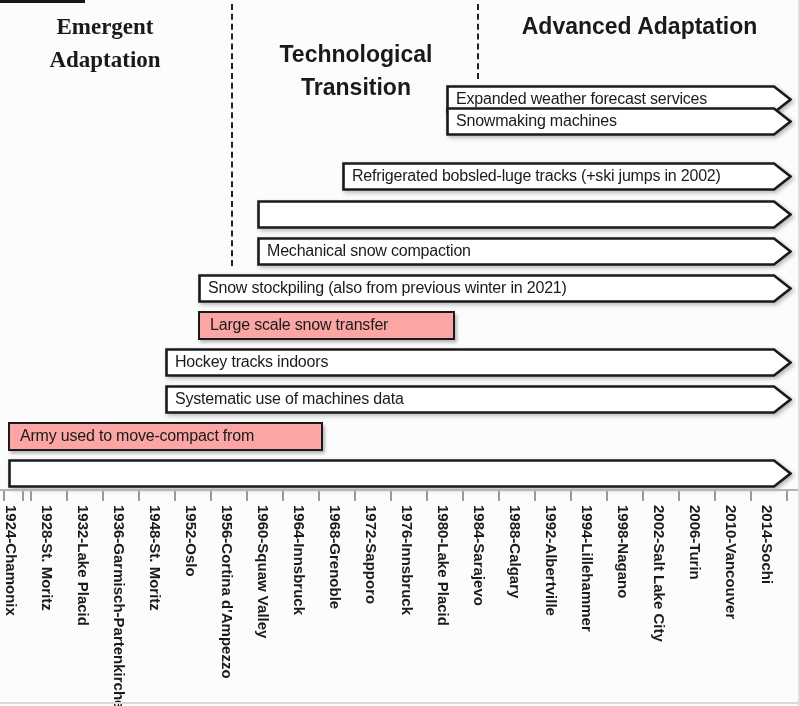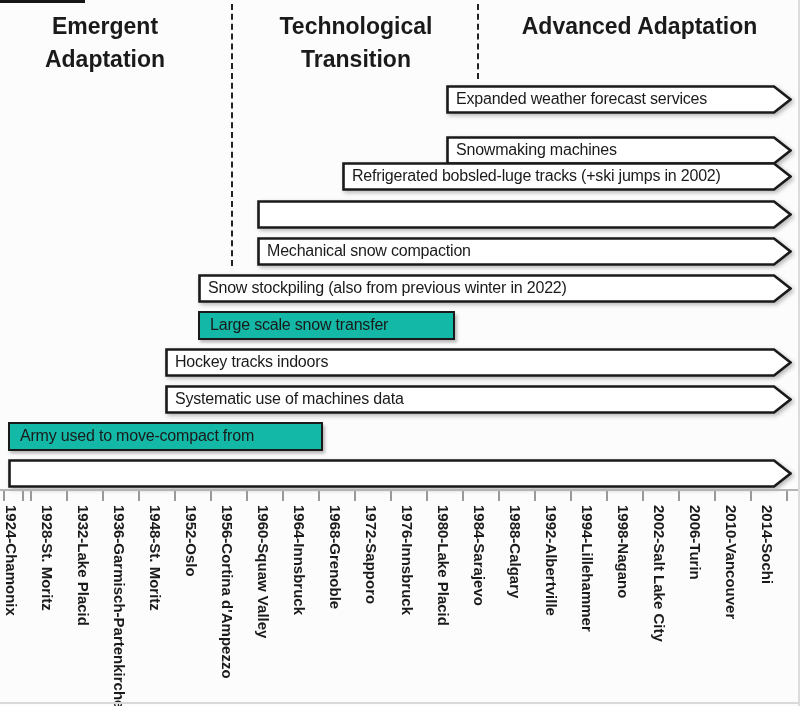--- a/index.html
+++ b/index.html
@@ -9,37 +9,37 @@
     font-family:"Liberation Sans",sans-serif;
     color:#1a1a1a;
     border-right:2px solid #dcdcdc;
     box-sizing:border-box;
   }
   .frame-bottom{position:absolute;left:0;top:702px;width:800px;height:2px;background:#d9d9d9;}
   .artifact-top{position:absolute;left:0;top:0;width:85px;height:3px;background:#161616;}
 
   
   .phase{position:absolute;top:10px;text-align:center;font-size:23px;font-weight:600;line-height:1.45;}
-  .phase1{left:0;width:210px;}
-  .phase2{left:233px;width:246px;}
+  .phase1{left:0;width:210px;font-family:Liberation Serif, serif;}
+  .phase2{left:233px;width:246px;margin-top:28px;}
   .phase3{left:479px;width:321px;}
 
   .dashline{position:absolute;width:0;border-left:2.5px dashed #222;}
   .dash1{left:231px;top:4px;height:262px;}
   .dash2{left:477px;top:4px;height:75px;}
 
   
   .bar{position:absolute;height:29px;}
   .bar .arrow-svg{position:absolute;left:0;top:0;filter:drop-shadow(2px 2.5px 2px rgba(0,0,0,0.28));}
   .bar .bar-label{
     position:absolute;left:10px;top:0;height:29px;line-height:28px;
     font-size:16px;font-weight:normal;white-space:nowrap;letter-spacing:-0.2px;
   }
   .bar.rect{
-    background:#14b8a6;border:2.6px solid #1a1a1a;box-sizing:border-box;
+    background:#fca5a5;border:2.6px solid #1a1a1a;box-sizing:border-box;
     box-shadow:2px 2.5px 3px rgba(0,0,0,0.28);
   }
   .bar.rect .bar-label{top:-2px;}
 
   
   .axis-line{position:absolute;left:0;top:489px;width:800px;height:2px;background:#b5b5b5;}
   .axis-ticks{
     position:absolute;left:0;top:491px;width:800px;height:10px;
     background:repeating-linear-gradient(90deg,#9a9a9a 0,#9a9a9a 1.6px,transparent 1.6px,transparent 36px);
     background-position:30px 0;
@@ -64,21 +64,21 @@
 <div class="dashline dash1"></div>
 <div class="dashline dash2"></div>
 
 <div class="bar" style="left:446px;top:85px;width:346px">
   <svg class="arrow-svg" width="346" height="29">
     <polygon points="1.5,1.5 328,1.5 344.5,14.5 328,27.5 1.5,27.5" fill="#ffffff" stroke="#1a1a1a" stroke-width="2.6"></polygon>
   </svg>
   <span class="bar-label">Expanded weather forecast services</span>
 </div>
 
-<div class="bar" style="left:446px;top:136px;width:346px">
+<div class="bar" style="left:446px;top:107px;width:346px">
   <svg class="arrow-svg" width="346" height="29">
     <polygon points="1.5,1.5 328,1.5 344.5,14.5 328,27.5 1.5,27.5" fill="#ffffff" stroke="#1a1a1a" stroke-width="2.6"></polygon>
   </svg>
   <span class="bar-label">Snowmaking machines</span>
 </div>
 
 <div class="bar" style="left:342px;top:162px;width:450px">
   <svg class="arrow-svg" width="450" height="29">
     <polygon points="1.5,1.5 432,1.5 448.5,14.5 432,27.5 1.5,27.5" fill="#ffffff" stroke="#1a1a1a" stroke-width="2.6"></polygon>
   </svg>
@@ -95,21 +95,21 @@
   <svg class="arrow-svg" width="535" height="29">
     <polygon points="1.5,1.5 517,1.5 533.5,14.5 517,27.5 1.5,27.5" fill="#ffffff" stroke="#1a1a1a" stroke-width="2.6"></polygon>
   </svg>
   <span class="bar-label">Mechanical snow compaction</span>
 </div>
 
 <div class="bar" style="left:198px;top:274px;width:594px">
   <svg class="arrow-svg" width="594" height="29">
     <polygon points="1.5,1.5 576,1.5 592.5,14.5 576,27.5 1.5,27.5" fill="#ffffff" stroke="#1a1a1a" stroke-width="2.6"></polygon>
   </svg>
-  <span class="bar-label">Snow stockpiling (also from previous winter in 2022)</span>
+  <span class="bar-label">Snow stockpiling (also from previous winter in 2021)</span>
 </div>
 
 <div class="bar rect" style="left:198px;top:311px;width:257px">
   <span class="bar-label">Large scale snow transfer</span>
 </div>
 
 <div class="bar" style="left:165px;top:348px;width:627px">
   <svg class="arrow-svg" width="627" height="29">
     <polygon points="1.5,1.5 609,1.5 625.5,14.5 609,27.5 1.5,27.5" fill="#ffffff" stroke="#1a1a1a" stroke-width="2.6"></polygon>
   </svg>

